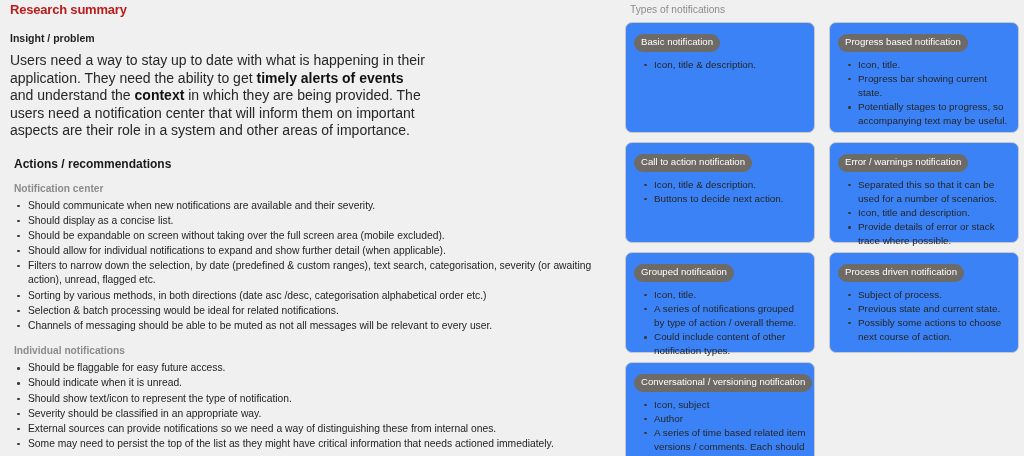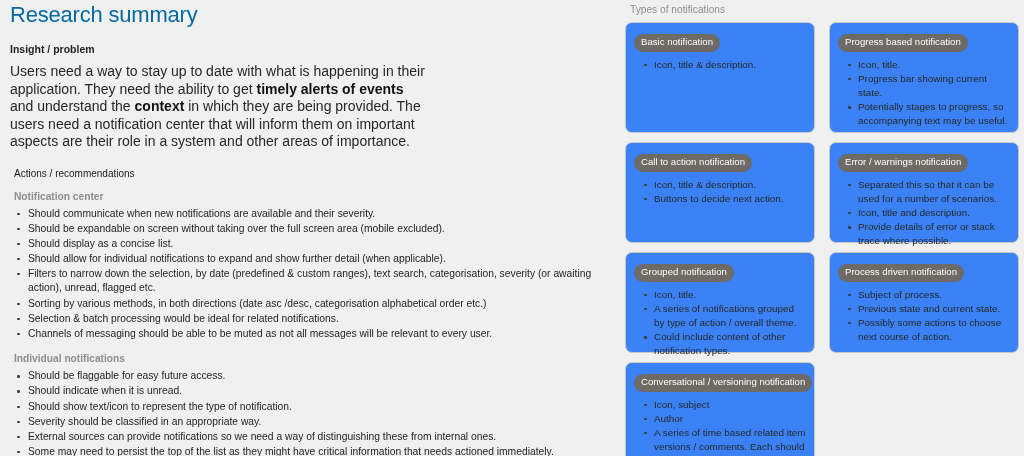--- a/index.html
+++ b/index.html
@@ -24,44 +24,44 @@
   
   .left-col {
     position: absolute;
     left: 6px;
     top: 0;
     width: 600px;
     padding: 0 4px;
     box-sizing: border-box;
   }
   .page-title {
-    font-size: 22px;
-    font-weight: normal;
+    font-size: 13px;
+    font-weight: bold;
     letter-spacing: -0.2px;
     margin: 2px 0 0 0;
-    color: #0369a1;
+    color: #b91c1c;
   }
   .sub-heading {
     font-size: 10.5px;
     font-weight: bold;
     color: #1f1f1f;
     margin: 15px 0 0 0;
   }
   .body-para {
     font-size: 14px;
     line-height: 17.5px;
     color: #262626;
     margin: 8px 0 0 0;
     width: 420px;
   }
   .body-para b { font-weight: bold; color: #111; }
 
   .actions-heading {
-    font-size: 10px;
-    font-weight: normal;
+    font-size: 12px;
+    font-weight: bold;
     color: #1a1a1a;
     margin: 17px 0 0 4px;
   }
   .group-label {
     font-size: 10.2px;
     color: #8c8c8c;
     margin: 12px 0 0 4px;
     font-weight: bold;
   }
   ul.bullets {
@@ -169,22 +169,22 @@
 
     <div class="sub-heading">Insight / problem</div>
 
     <p class="body-para"><span>Users need a way to stay up to date with what is happening in their application. They need the ability to get </span><b>timely alerts of events</b><span> and understand the </span><b>context</b><span> in which they are being provided. The users need a notification center that will inform them on important aspects are their role in a system and other areas of importance.</span></p>
 
     <div class="actions-heading">Actions / recommendations</div>
 
     <div class="group-label">Notification center</div>
     <ul class="bullets">
       <li>Should communicate when new notifications are available and their severity.</li>
+      <li>Should display as a concise list.</li>
       <li>Should be expandable on screen without taking over the full screen area (mobile excluded).</li>
-      <li>Should display as a concise list.</li>
       <li>Should allow for individual notifications to expand and show further detail (when applicable).</li>
       <li>Filters to narrow down the selection, by date (predefined &amp; custom ranges), text search, categorisation, severity (or awaiting action), unread, flagged etc.</li>
       <li>Sorting by various methods, in both directions (date asc /desc, categorisation alphabetical order etc.)</li>
       <li>Selection &amp; batch processing would be ideal for related notifications.</li>
       <li>Channels of messaging should be able to be muted as not all messages will be relevant to every user.</li>
     </ul>
 
     <div class="group-label">Individual notifications</div>
     <ul class="bullets">
       <li>Should be flaggable for easy future access.</li>

